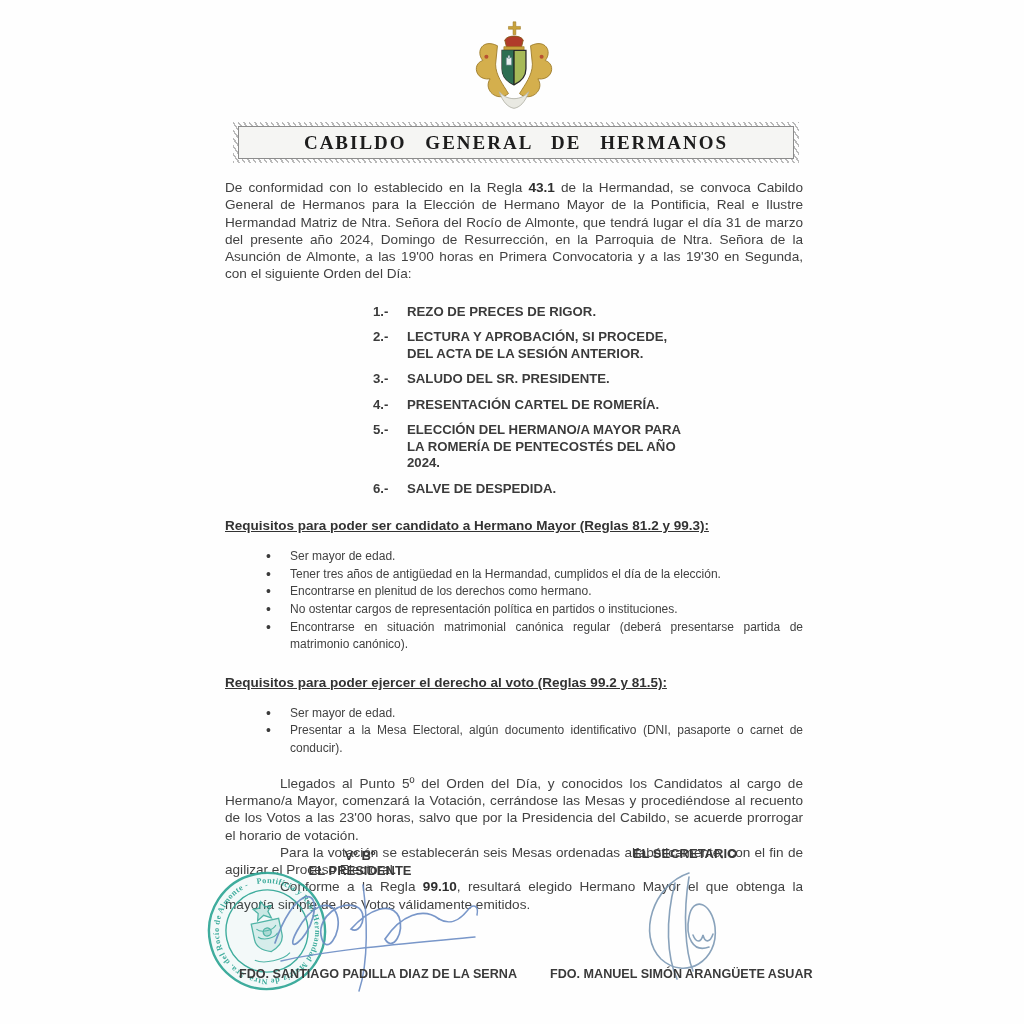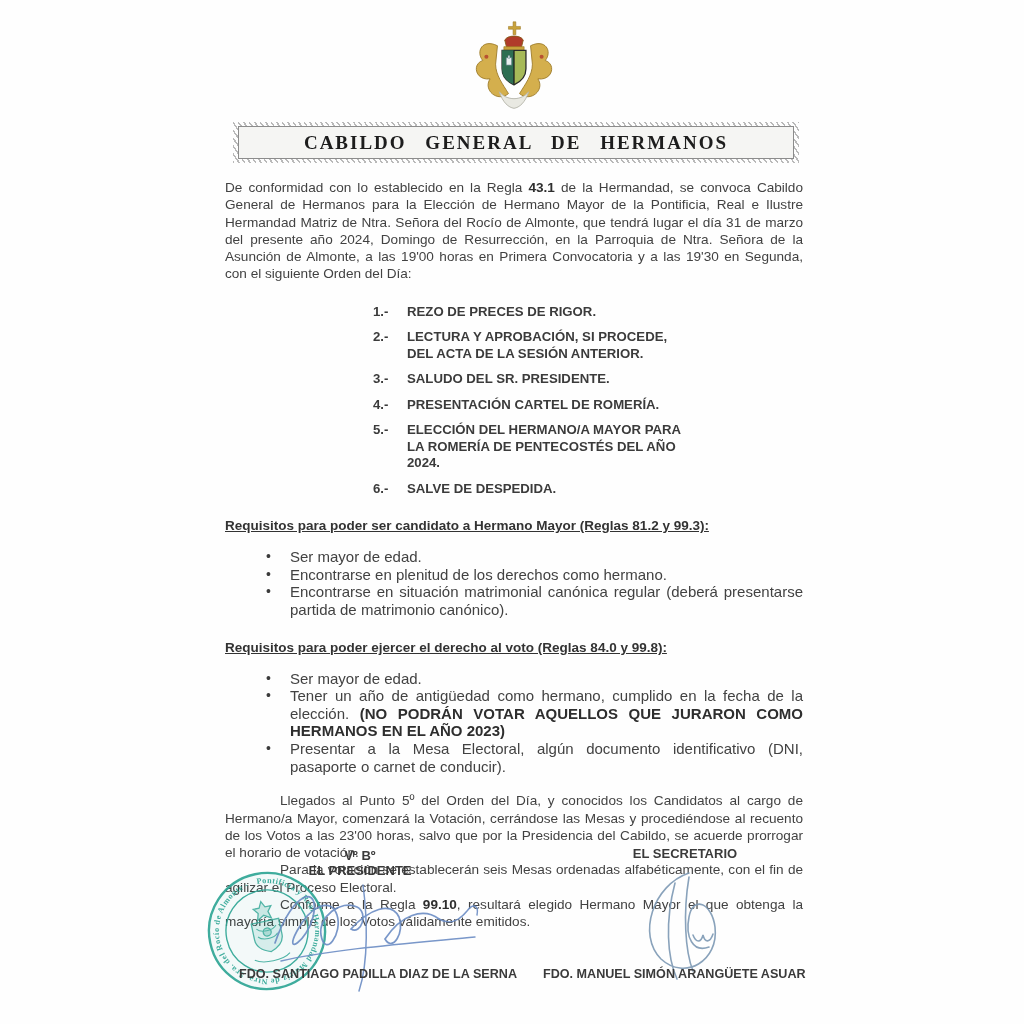--- a/index.html
+++ b/index.html
@@ -29,36 +29,36 @@
   .b{font-weight:bold;color:#2e2e2e;}
 
   
   .orden{margin:21px 0 0 148px;width:310px;font-weight:bold;color:#3b3b3b;font-size:13.2px;}
   .orden-item{display:flex;margin-bottom:9px;line-height:16.5px;}
   .orden-num{flex:none;width:34px;}
 
   
   .req-head{margin:21px 0 0;font-size:13.5px;font-weight:bold;color:#333;text-decoration:underline;}
   ul.bullets{margin:15px 0 0;padding:0 0 0 65px;list-style:none;}
-  ul.bullets li{position:relative;font-size:15px;line-height:17.6px;text-align:justify;}
+  ul.bullets li{position:relative;font-size:12px;line-height:17.6px;text-align:justify;}
   ul.bullets li::before{content:"\2022";position:absolute;left:-24px;top:0;font-size:14px;color:#3b3b3b;}
   .bullet-bold{font-weight:bold;color:#2e2e2e;}
 
   
   .closing{margin-top:17px;}
   .closing p{margin:0;font-size:13.6px;line-height:17.3px;text-align:justify;text-indent:55px;}
 
   
   .sig-area{position:absolute;left:225px;top:845px;width:578px;height:175px;}
   .sig-label{position:absolute;font-weight:bold;font-size:13px;color:#3a3a3a;text-align:center;line-height:15px;}
   .label-president{left:60px;top:3px;width:150px;}
   .label-secretary{left:385px;top:1px;width:150px;}
   .fdo{position:absolute;top:122px;font-weight:bold;font-size:12.6px;color:#3a3a3a;white-space:nowrap;z-index:4;}
   .fdo-president{left:14px;}
-  .fdo-secretary{left:318px;}
+  .fdo-secretary{left:325px;}
   .stamp{position:absolute;left:-20px;top:24px;width:124px;height:124px;z-index:1;transform:rotate(-12deg);opacity:.92;}
   .sig-svg{position:absolute;z-index:3;}
   .sig-president{left:38px;top:26px;width:230px;height:122px;}
   .sig-secretary{left:406px;top:20px;width:122px;height:118px;}
 </style>
 </head>
 <body>
 
 <div class="page">
   <div class="content">
@@ -116,28 +116,29 @@
       </div>
       <div class="orden-item">
         <span class="orden-num">6.-</span>
         <span>SALVE DE DESPEDIDA.</span>
       </div>
     </div>
 
     <div class="req-head">Requisitos para poder ser candidato a Hermano Mayor (Reglas 81.2 y 99.3):</div>
     <ul class="bullets">
       <li>Ser mayor de edad.</li>
+      <li>Tener tres años de antigüedad en la Hermandad, cumplidos el día de la elección.</li>
       <li>Encontrarse en plenitud de los derechos como hermano.</li>
+      <li>No ostentar cargos de representación política en partidos o instituciones.</li>
       <li>Encontrarse en situación matrimonial canónica regular (deberá presentarse partida de matrimonio canónico).</li>
     </ul>
 
-    <div class="req-head">Requisitos para poder ejercer el derecho al voto (Reglas 84.0 y 99.8):</div>
+    <div class="req-head">Requisitos para poder ejercer el derecho al voto (Reglas 99.2 y 81.5):</div>
     <ul class="bullets">
       <li><span>Ser mayor de edad.</span><span class="bullet-bold"></span></li>
-      <li><span>Tener un año de antigüedad como hermano, cumplido en la fecha de la elección. </span><span class="bullet-bold">(NO PODRÁN VOTAR AQUELLOS QUE JURARON COMO HERMANOS EN EL AÑO 2023)</span></li>
       <li><span>Presentar a la Mesa Electoral, algún documento identificativo (DNI, pasaporte o carnet de conducir).</span><span class="bullet-bold"></span></li>
     </ul>
 
     <div class="closing">
       <p>Llegados al Punto 5º del Orden del Día, y conocidos los Candidatos al cargo de Hermano/a Mayor, comenzará la Votación, cerrándose las Mesas y procediéndose al recuento de los Votos a las 23'00 horas, salvo que por la Presidencia del Cabildo, se acuerde prorrogar el horario de votación.</p>
       <p>Para la votación se establecerán seis Mesas ordenadas alfabéticamente, con el fin de agilizar el Proceso Electoral.</p>
       <p><span>Conforme a la Regla </span><span class="b">99.10</span><span>, resultará elegido Hermano Mayor el que obtenga la mayoría simple de los Votos válidamente emitidos.</span></p>
     </div>
   </div>
 

